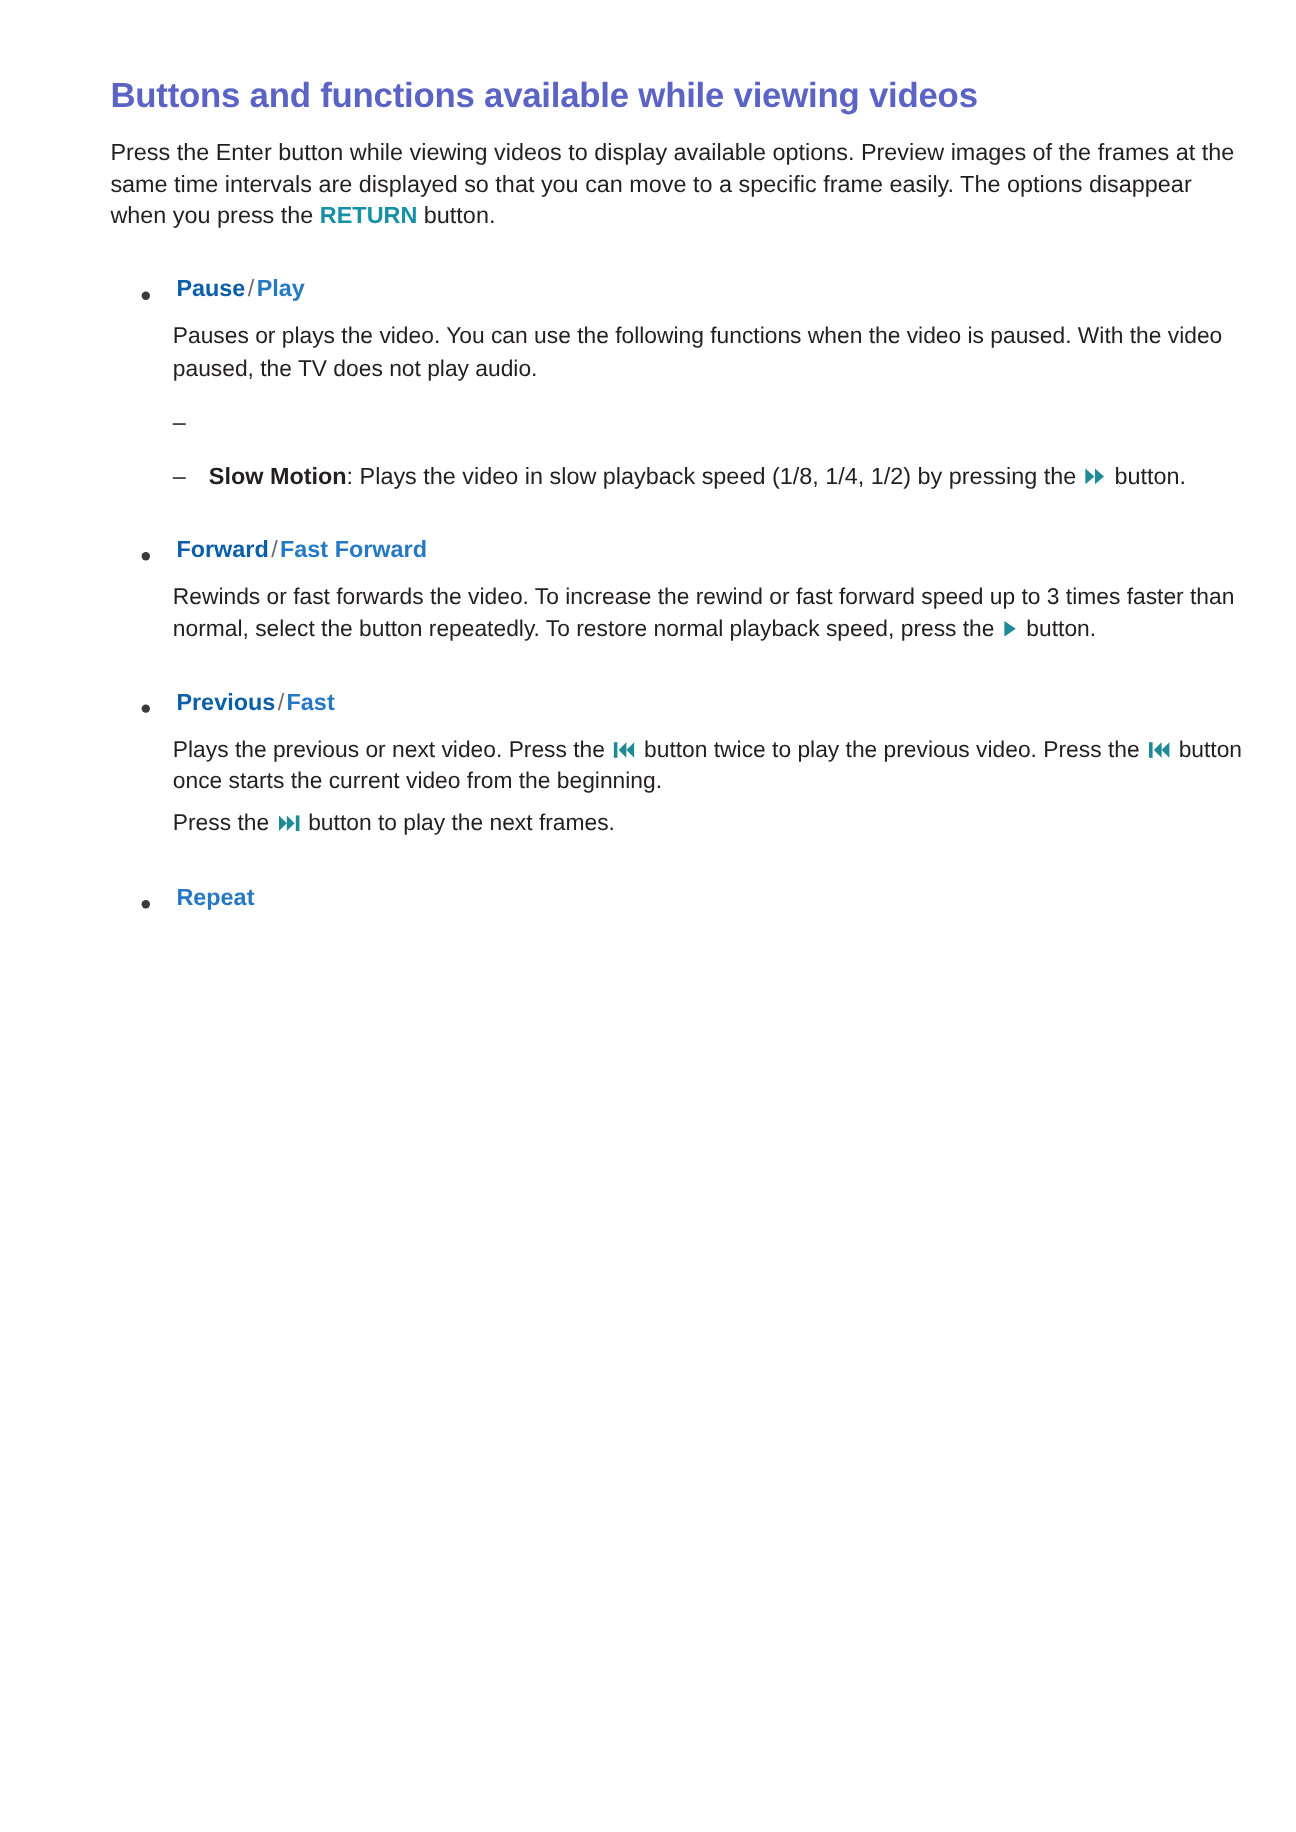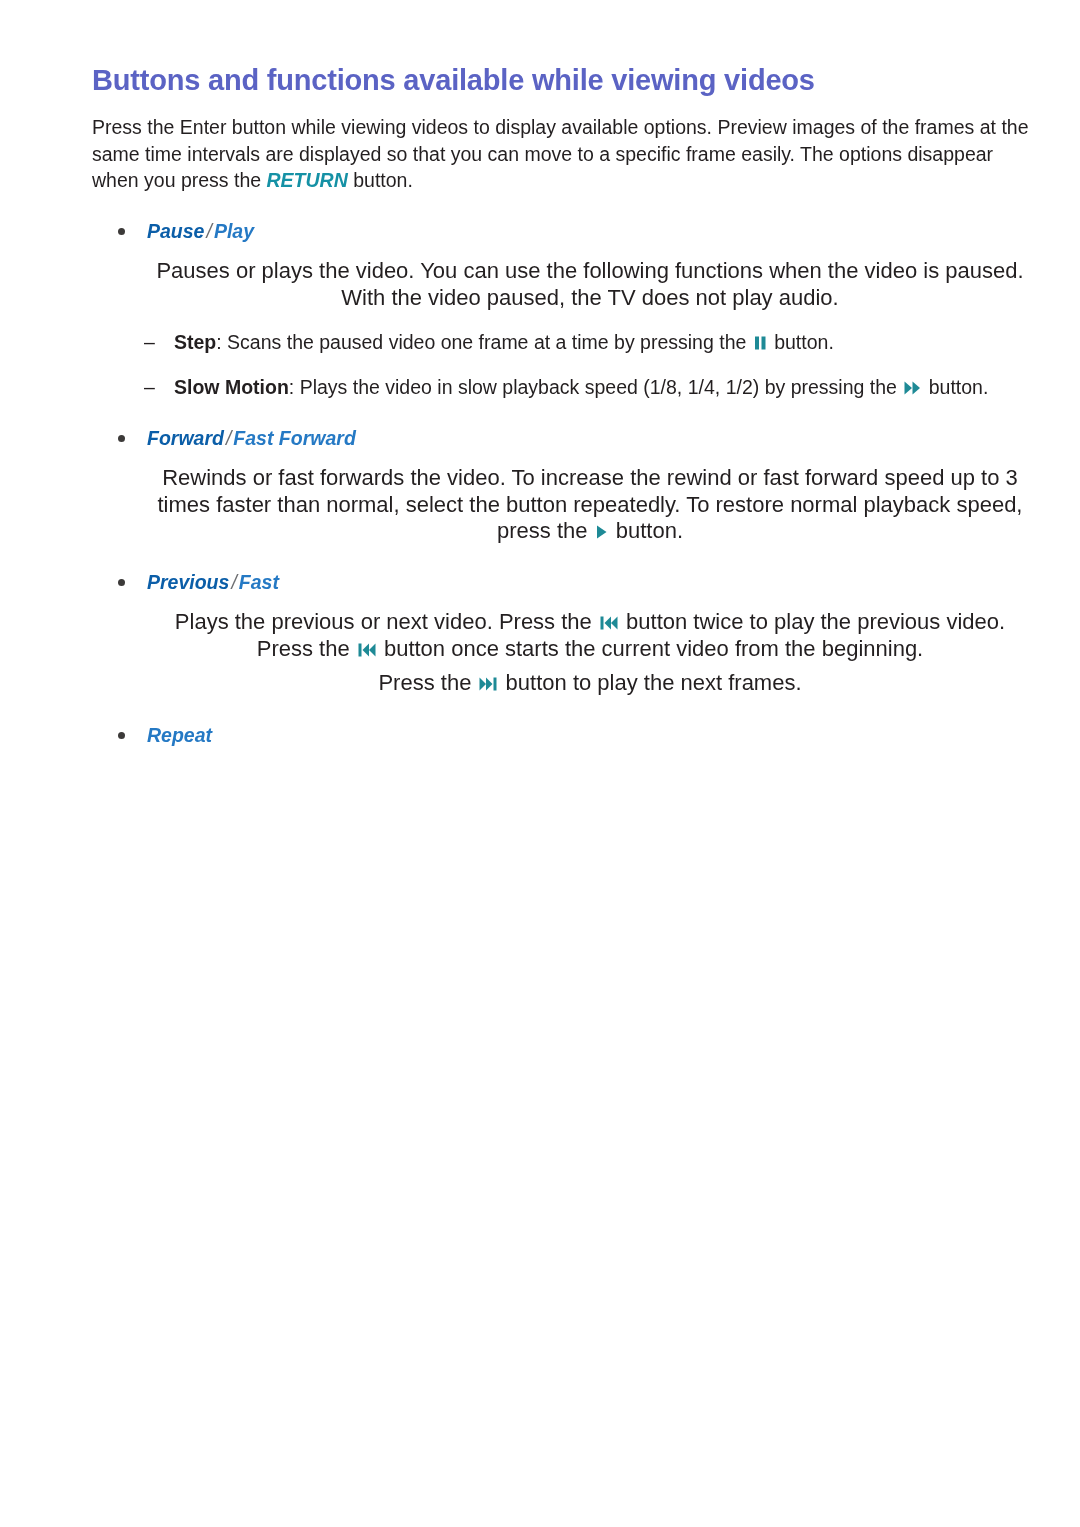--- a/index.html
+++ b/index.html
@@ -44,29 +44,27 @@
   .intro {
     font-size: 19.5px;
     line-height: 26.4px;
     color: #231f20;
     margin: 0;
     width: 944px;
   }
   .kw-return {
     color: #1591a5;
     font-weight: bold;
-    font-style: italic;
   }
 
   
   .bullet-row {
     display: flex;
-    align-items: flex-start;
-    margin-top: 25px;
-    font-style: italic;
+    align-items: center;
+    margin-top: 35px;
   }
   .bullet-dot {
     width: 7px;
     height: 7px;
     border-radius: 50%;
     background: #3c3a39;
     margin-left: 26px;
     margin-right: 22px;
     margin-top: 10px;
     flex: 0 0 auto;
@@ -76,26 +74,25 @@
     font-weight: bold;
     line-height: 26px;
     white-space: nowrap;
   }
   .kw-strong  { color: #0b5ea8; }
   .kw-light   { color: #2579c4; }
   .kw-sep     { color: #6d6e71; font-weight: normal; padding: 0 2px; }
 
   
   .body-text {
-    font-size: 22px;
+    font-size: 19px;
     line-height: 26.4px;
     color: #231f20;
     margin: 14px 0 0 52px;
     width: 892px;
-    text-align: center;
   }
   .body-text.tight { margin-top: 8px; }
 
   
   .dash-row {
     display: flex;
     align-items: flex-start;
     margin: 18px 0 0 52px;
     width: 892px;
   }
@@ -136,26 +133,20 @@
 
     <div class="bullet-row">
       <span class="bullet-dot"></span>
       <span class="bullet-heading"><span class="kw-strong">Pause</span><span class="kw-sep">/</span><span class="kw-light">Play</span></span>
     </div>
 
     <p class="body-text">Pauses or plays the video. You can use the following functions when the video is paused. With the video paused, the TV does not play audio.</p>
 
     <div class="dash-row">
       <span class="dash-mark">–</span>
-      <span class="dash-text"><span class="dash-label">Step</span><span>: Scans the paused video one frame at a time by pressing the </span><span class="tc">
-            <svg width="13" height="14" viewBox="0 0 13 14">
-              <rect x="1" y="0.5" width="4" height="13" fill="#1e8a96"></rect>
-              <rect x="7.5" y="0.5" width="4" height="13" fill="#1e8a96"></rect>
-            </svg>
-          </span><span> button.</span></span>
     </div>
 
     <div class="dash-row">
       <span class="dash-mark">–</span>
       <span class="dash-text"><span class="dash-label">Slow Motion</span><span>: Plays the video in slow playback speed (1/8, 1/4, 1/2) by pressing the </span><span class="tc">
             <svg width="17" height="14" viewBox="0 0 17 14">
               <polygon points="0.5,0.5 8,7 0.5,13.5" fill="#1e8a96"></polygon>
               <polygon points="8.5,0.5 16,7 8.5,13.5" fill="#1e8a96"></polygon>
             </svg>
           </span><span> button.</span></span>

